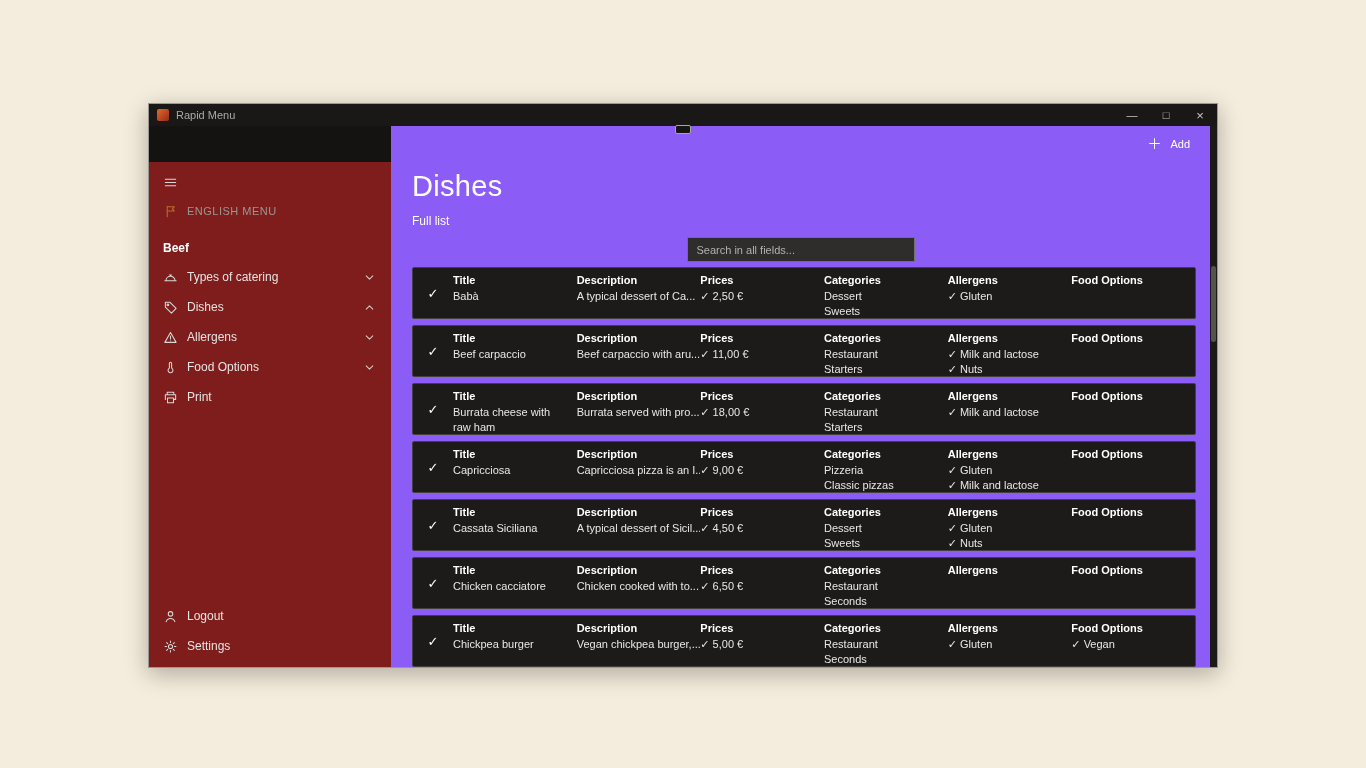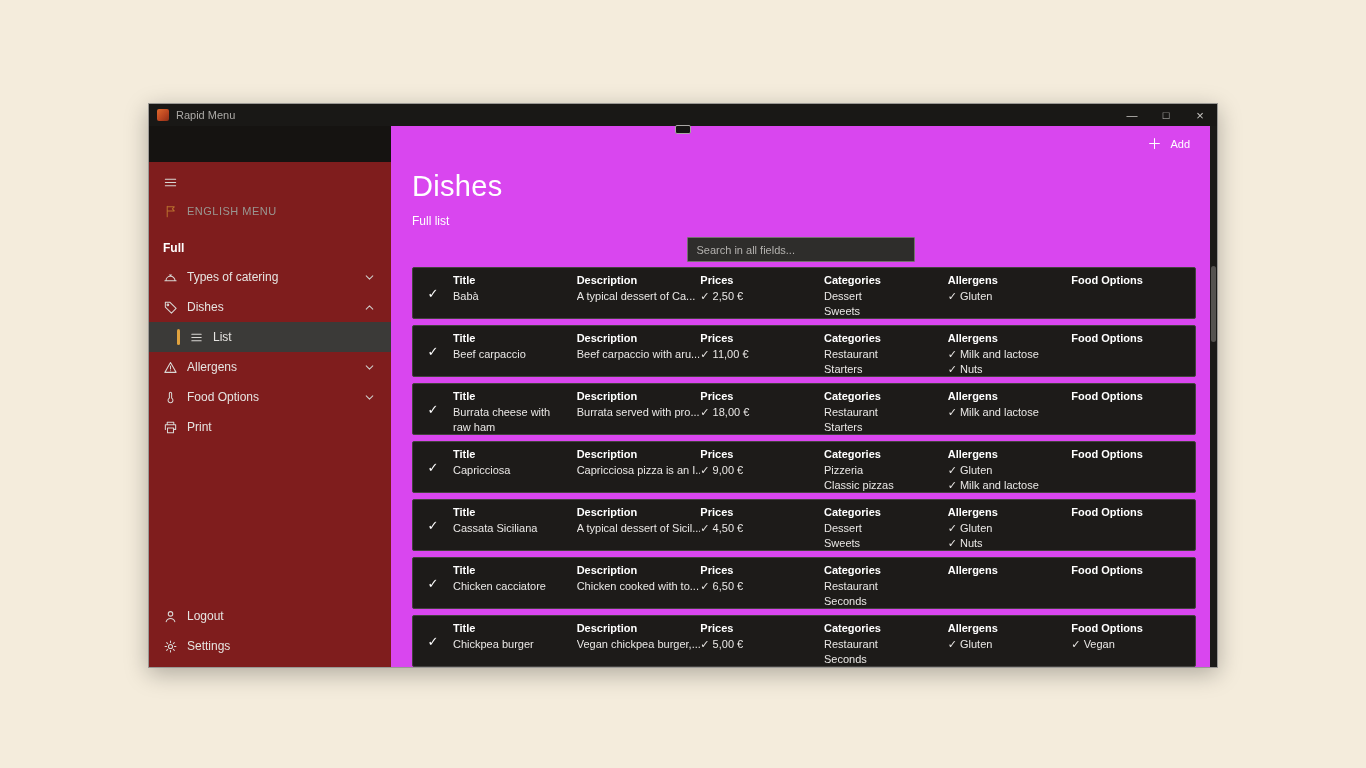--- a/index.html
+++ b/index.html
@@ -69,21 +69,21 @@
   .nav-label { white-space:nowrap; }
   .chev { margin-left:auto; display:flex; color:#cfcdca; }
   .nav-item.child { padding-left:40px; }
   .nav-item.selected { background:#3b3a38; }
   .accent-bar { position:absolute; left:28px; top:7px; width:3px; height:16px;
     background:var(--accent,#e0a23e); border-radius:2px; }
   .sidebar-footer { margin-top:auto; padding-bottom:6px; }
 
   
   .main {
-    flex:1; position:relative; background:#d946ef; overflow:hidden; color:#fff;
+    flex:1; position:relative; background:#8b5cf6; overflow:hidden; color:#fff;
   }
   .add-button {
     position:absolute; top:10px; right:20px; display:flex; align-items:center;
     gap:7px; background:none; border:none; color:#ffffff; font-size:11px;
     cursor:pointer;
   }
   .add-button .nav-icon { margin-right:0; color:#fff; }
   .page-title {
     position:absolute; left:21px; top:44px; font-size:29px; font-weight:300;
     color:#ffffff; letter-spacing:.3px;
@@ -149,21 +149,21 @@
 
       <div class="menu-name">
         <span class="nav-icon">
             <svg width="15" height="15" viewBox="0 0 16 16" fill="none" stroke="currentColor" stroke-width="1.1" stroke-linecap="round" stroke-linejoin="round">
               <path d="M4.5 2.5v11M4.5 3h7.5l-2 2.2 2 2.2H4.5"></path>
             </svg>
           </span>
         <span class="menu-name-label">ENGLISH MENU</span>
       </div>
 
-      <div class="section-header">Full</div>
+      <div class="section-header">Beef</div>
 
       <nav class="sidebar-nav">
           <div class="nav-item">
             <span class="nav-icon">
               <svg width="15" height="15" viewBox="0 0 16 16" fill="none" stroke="currentColor" stroke-width="1.1" stroke-linecap="round" stroke-linejoin="round">
                 <path d="M2 11.5h12M3.2 11.5a4.8 4.8 0 0 1 9.6 0M8 6.7V5.4M6.8 5.4h2.4"></path>
               </svg>
             </span>
             <span class="nav-label">Types of catering</span>
             <span class="chev">
@@ -178,29 +178,20 @@
                 <path d="M2.5 2.5h5l6.5 6.5-5 5L2.5 7.5z"></path>
                 <circle cx="5.2" cy="5.2" r="0.9"></circle>
               </svg>
             </span>
             <span class="nav-label">Dishes</span>
             <span class="chev">
               <svg width="15" height="15" viewBox="0 0 16 16" fill="none" stroke="currentColor" stroke-width="1.1" stroke-linecap="round" stroke-linejoin="round">
                 <path d="M4.5 9.7 8 6.2l3.5 3.5"></path>
               </svg>
             </span>
-          </div>
-          <div class="nav-item child selected">
-            <span class="accent-bar"></span>
-            <span class="nav-icon">
-              <svg width="15" height="15" viewBox="0 0 16 16" fill="none" stroke="currentColor" stroke-width="1.1" stroke-linecap="round" stroke-linejoin="round">
-                <path d="M3 4.5h10M3 8h10M3 11.5h10"></path>
-              </svg>
-            </span>
-            <span class="nav-label">List</span>
           </div>
           <div class="nav-item">
             <span class="nav-icon">
               <svg width="15" height="15" viewBox="0 0 16 16" fill="none" stroke="currentColor" stroke-width="1.1" stroke-linecap="round" stroke-linejoin="round">
                 <path d="M8 2.7 14 13.2H2z"></path>
                 <path d="M8 6.5v3.2"></path>
                 <path d="M8 11.4v.1"></path>
               </svg>
             </span>
             <span class="nav-label">Allergens</span>

